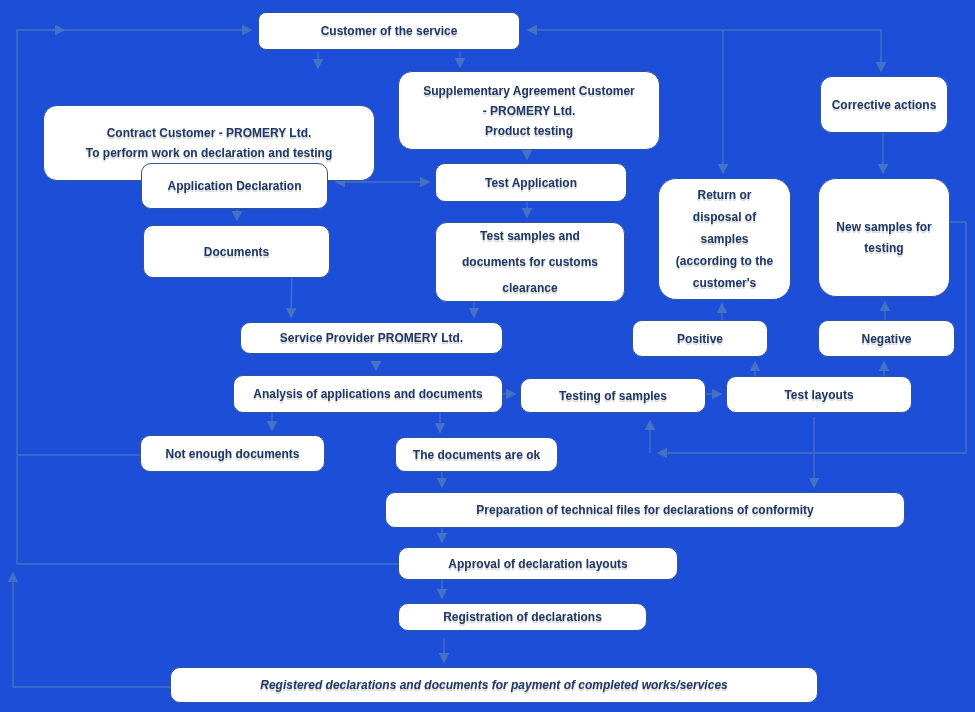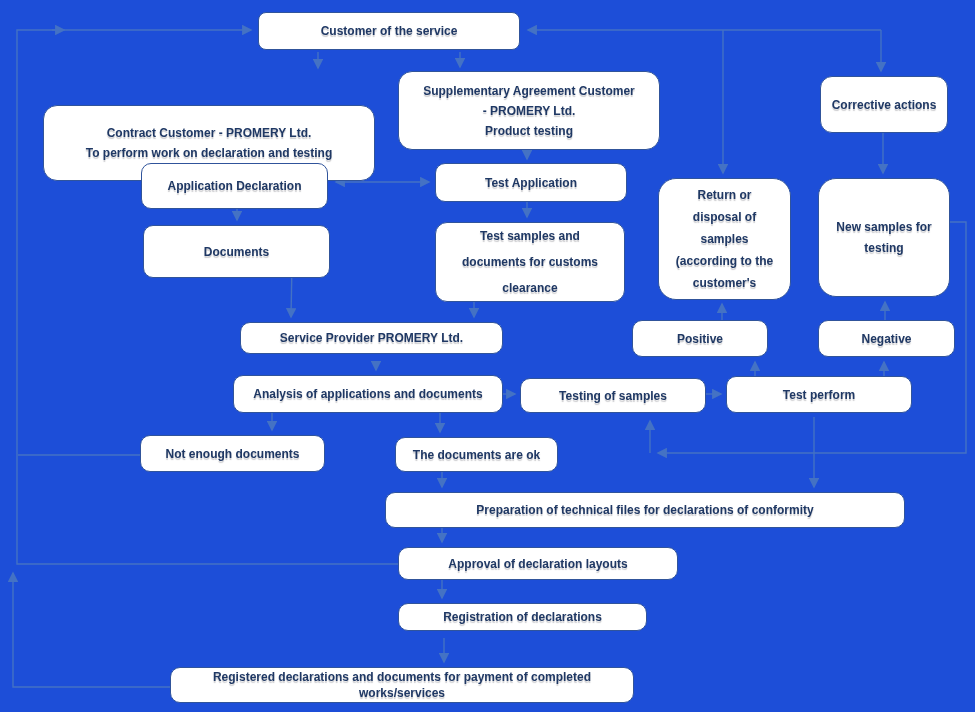--- a/index.html
+++ b/index.html
@@ -32,21 +32,21 @@
   .n-negative{left:818px;top:320px;width:137px;height:37px;}
   .n-service_provider{left:240px;top:322px;width:263px;height:32px;}
   .n-analysis{left:233px;top:375px;width:270px;height:38px;}
   .n-testing{left:520px;top:378px;width:186px;height:35px;}
   .n-test_reports{left:726px;top:376px;width:186px;height:37px;}
   .n-not_enough{left:140px;top:435px;width:185px;height:37px;}
   .n-docs_ok{left:395px;top:437px;width:163px;height:35px;}
   .n-preparation{left:385px;top:492px;width:520px;height:36px;}
   .n-approval{left:398px;top:547px;width:280px;height:33px;}
   .n-registration{left:398px;top:603px;width:249px;height:28px;}
-  .n-registered{left:170px;top:667px;width:464px;height:36px;}
+  .n-registered{left:170px;top:667px;width:648px;height:36px;font-style:italic;}
   .edge{stroke:#4472c4;stroke-width:1.4;fill:none;}
 </style>
 </head>
 <body>
 
 <div id="canvas">
 
   <svg id="edges" viewBox="0 0 975 712" xmlns="http://www.w3.org/2000/svg">
     <defs>
       <marker id="arr" viewBox="0 0 10 10" refX="8.5" refY="5" markerWidth="7.5" markerHeight="7.5" orient="auto-start-reverse">
@@ -109,21 +109,21 @@
 samples
 (according to the
 customer's</div>
   <div class="node n-new_samples">New samples for
 testing</div>
   <div class="node n-positive">Positive</div>
   <div class="node n-negative">Negative</div>
   <div class="node n-service_provider">Service Provider PROMERY Ltd.</div>
   <div class="node n-analysis">Analysis of applications and documents</div>
   <div class="node n-testing">Testing of samples</div>
-  <div class="node n-test_reports">Test perform</div>
+  <div class="node n-test_reports">Test layouts</div>
   <div class="node n-not_enough">Not enough documents</div>
   <div class="node n-docs_ok">The documents are ok</div>
   <div class="node n-preparation">Preparation of technical files for declarations of conformity</div>
   <div class="node n-approval">Approval of declaration layouts</div>
   <div class="node n-registration">Registration of declarations</div>
   <div class="node n-registered">Registered declarations and documents for payment of completed works/services</div>
 
 </div>
 
 </body></html>

